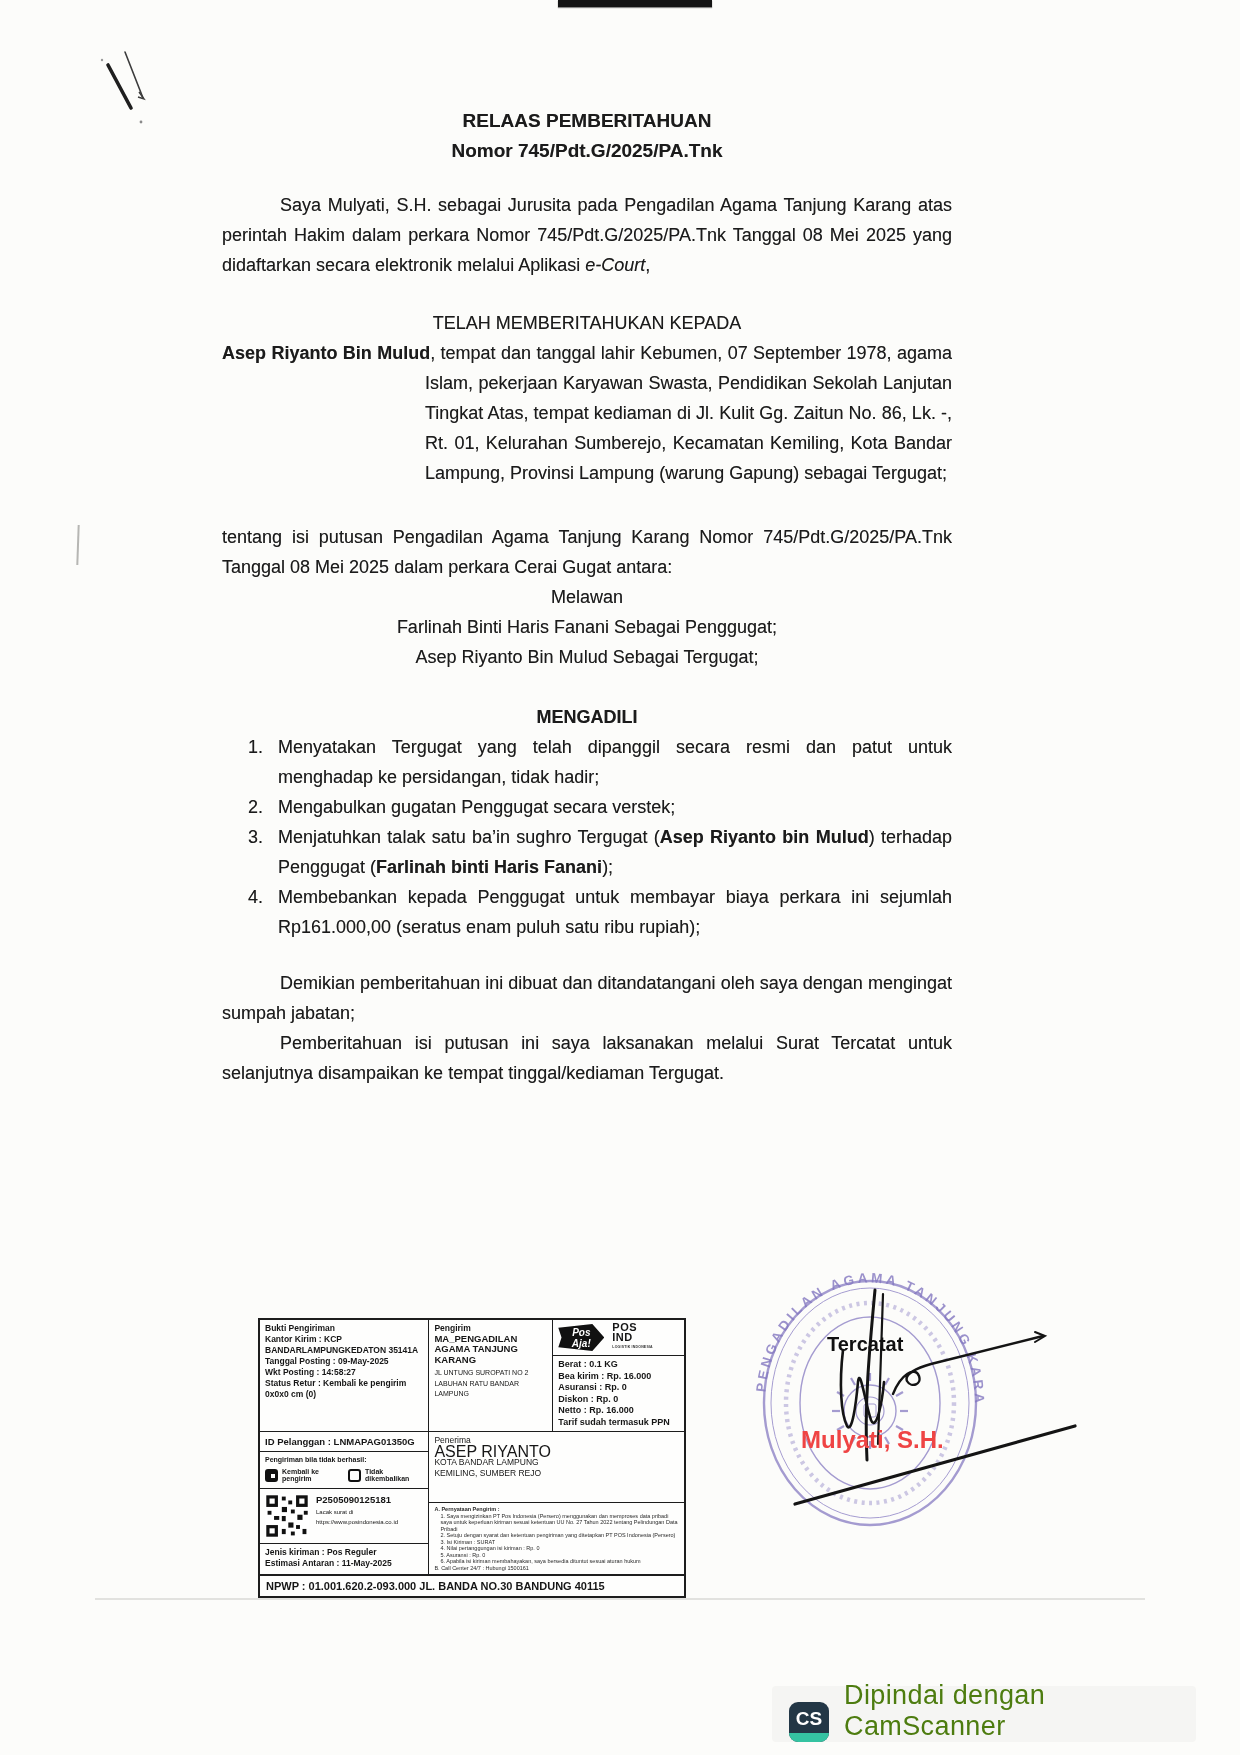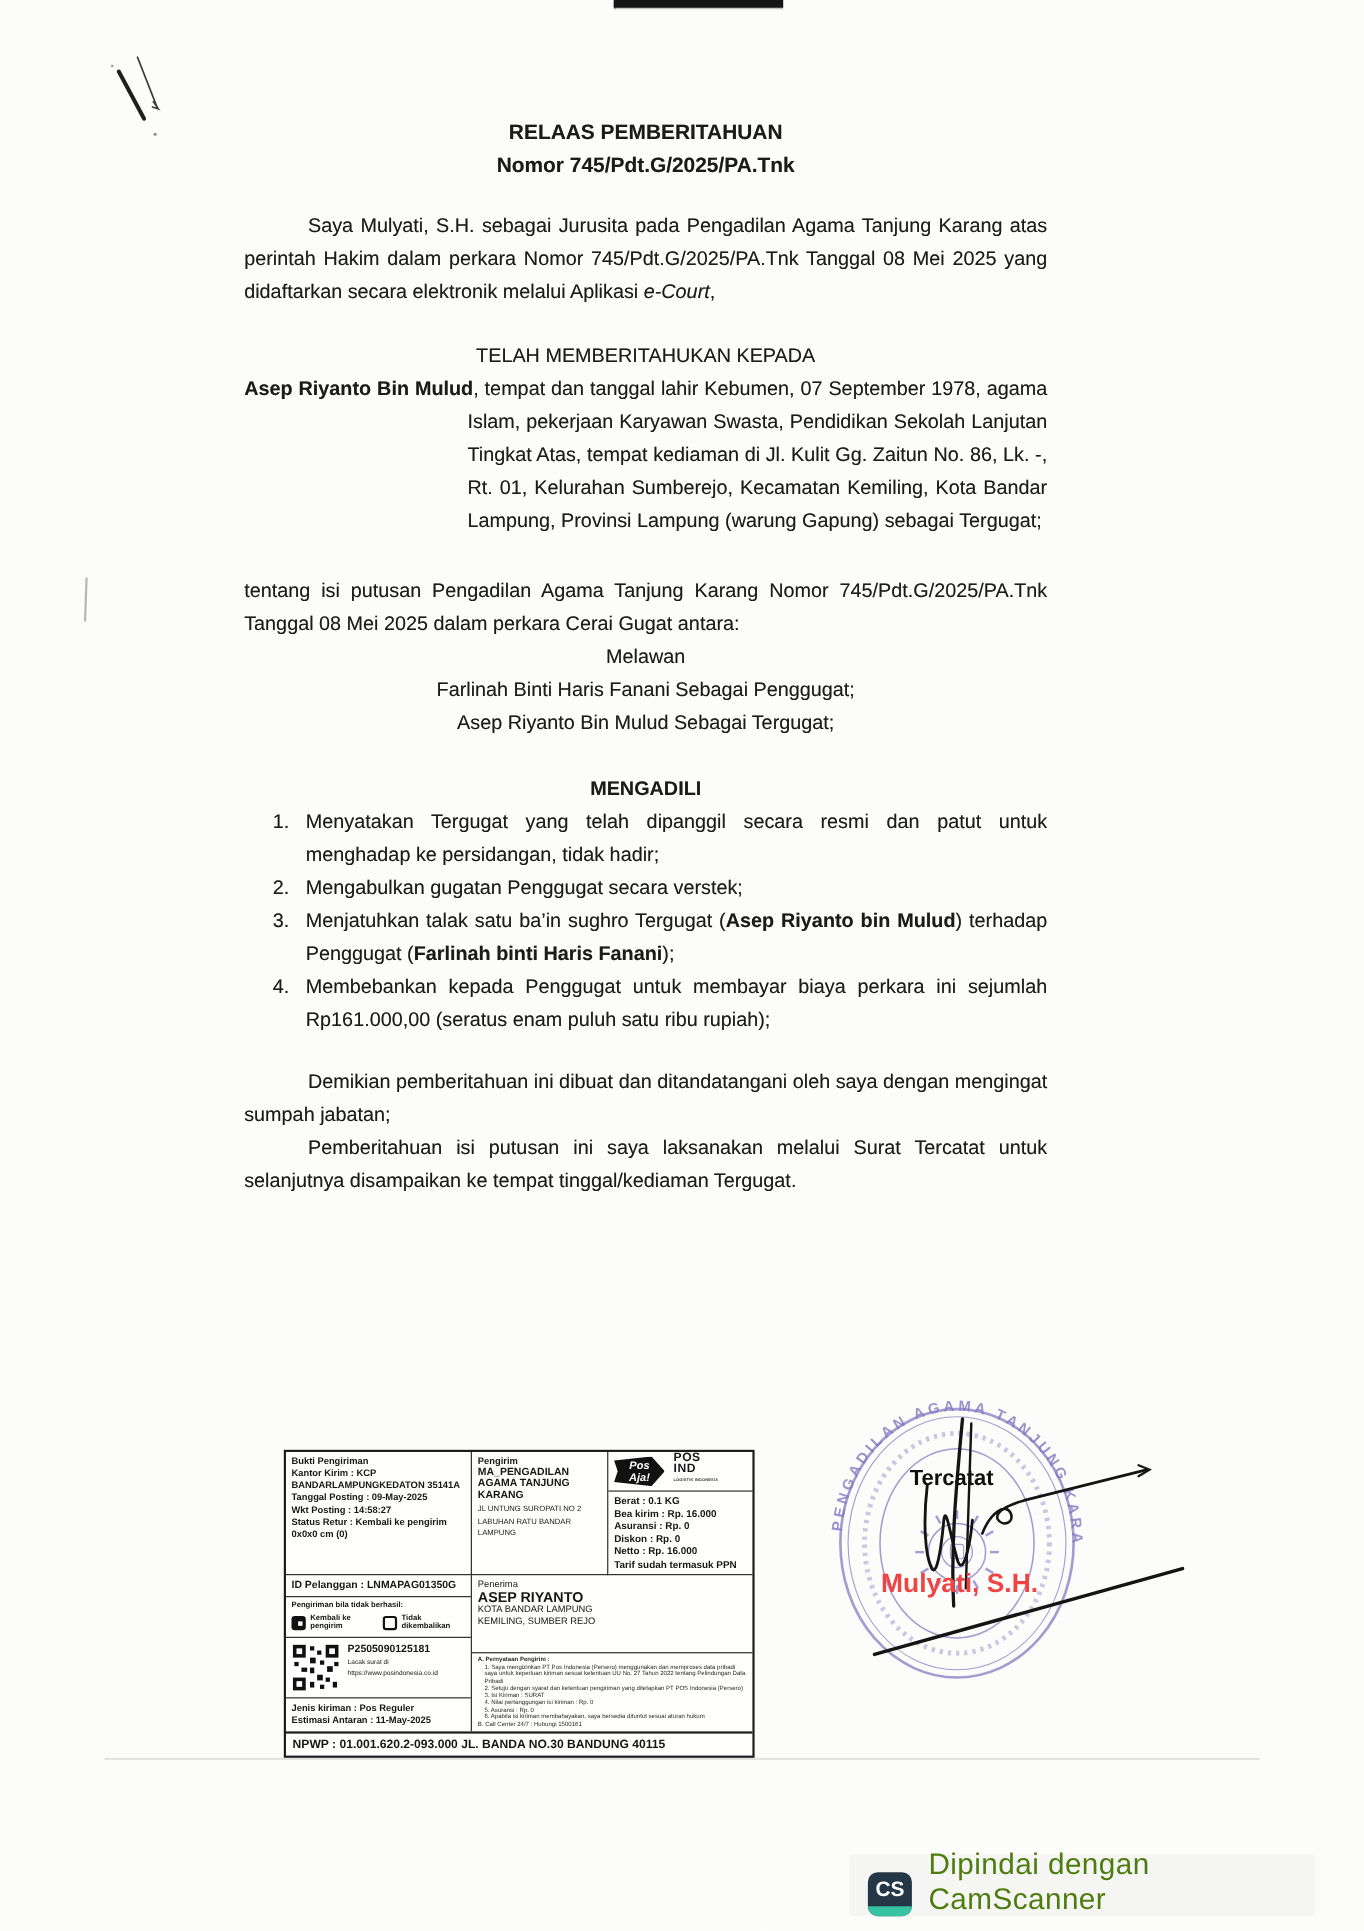--- a/index.html
+++ b/index.html
@@ -28,40 +28,40 @@
   .gap-sm { height:26px; } .gap-md { height:30px; } .gap-lg { height:34px; }
 
   
   .label { position:absolute; left:258px; top:1318px; width:428px; border:2px solid #1d1d1d; color:#161616; background:rgba(255,255,255,.6); }
   .lrow { display:flex; }
   .lcell { border-right:1.5px solid #1d1d1d; border-bottom:1.5px solid #1d1d1d; padding:3px 5px; }
   .lcell:last-child { border-right:none; }
   .c-a { width:171px; font-size:8.5px; font-weight:bold; line-height:11px; }
   .c-b { width:125px; font-size:8.5px; font-weight:bold; line-height:10.5px; }
   .c-c { width:132px; font-size:9px; font-weight:bold; line-height:11.5px; padding:0; }
-  .logos { display:flex; align-items:flex-end; gap:8px; border-bottom:1.5px solid #1d1d1d; padding:4px 5px; height:36px; }
+  .logos { display:flex; align-items:center; gap:8px; border-bottom:1.5px solid #1d1d1d; padding:4px 5px; height:36px; }
   .posaja { width:46px; height:27px; background:#111; color:#fff; font-style:italic; font-weight:bold; font-size:10px; line-height:11px; display:flex; flex-direction:column; align-items:center; justify-content:center; clip-path:polygon(0 14%, 74% 0, 100% 50%, 74% 100%, 0 86%, 7% 50%); }
   .posind { text-align:left; }
   .posind .big { font-size:11px; font-weight:900; line-height:10px; letter-spacing:.5px; }
   .posind .sub { font-size:3.5px; letter-spacing:.2px; color:#333; }
   .charges { padding:3px 5px; }
   .lcol-left { width:171px; border-right:1.5px solid #1d1d1d; }
   .lcol-right { width:257px; }
   .id-cell { border-right:none; font-size:9.5px; font-weight:bold; padding:4px 5px; }
   .cb-cell { border-right:none; font-size:7px; font-weight:bold; padding:4px 5px 6px; }
   .cb-row { display:flex; align-items:center; gap:4px; margin-top:5px; }
   .cb { width:13px; height:13px; border:2px solid #111; border-radius:3px; display:inline-block; position:relative; flex:0 0 13px; }
   .cb.filled { background:#111; }
   .cb.filled .dot { position:absolute; left:3.5px; top:3.5px; width:4px; height:4px; background:#fff; }
   .qr-cell { border-right:none; display:flex; gap:7px; align-items:flex-start; padding:5px; }
   .qr-text .code { font-size:9.5px; font-weight:bold; }
   .qr-text .small { font-size:6px; margin-top:4px; }
   .svc-cell { border-right:none; border-bottom:none; font-size:8.5px; font-weight:bold; line-height:11px; }
   .recv-cell { border-right:none; font-size:8.5px; line-height:11px; }
-  .recv-cell .name { font-size:13px; font-weight:bold; }
+  .recv-cell .name { font-size:16px; font-weight:normal; }
   .terms-cell { border-right:none; border-bottom:none; font-size:5.5px; line-height:6.5px; color:#2a2a2a; }
   .terms-cell .t-item { padding-left:6px; }
   .npwp-cell { border-top:2px solid #1d1d1d; font-size:11px; font-weight:bold; padding:4px 6px; }
 
   
   .stamp-svg { position:absolute; left:735px; top:1262px; width:270px; height:282px; }
   .sig-svg { position:absolute; left:735px; top:1252px; width:360px; height:275px; }
   .jurusita { position:absolute; left:827px; top:1333px; font-size:20px; font-weight:bold; color:#101010; }
   .mulyati { position:absolute; left:801px; top:1426px; font-size:24px; font-weight:bold; color:#ef4444; }
 

